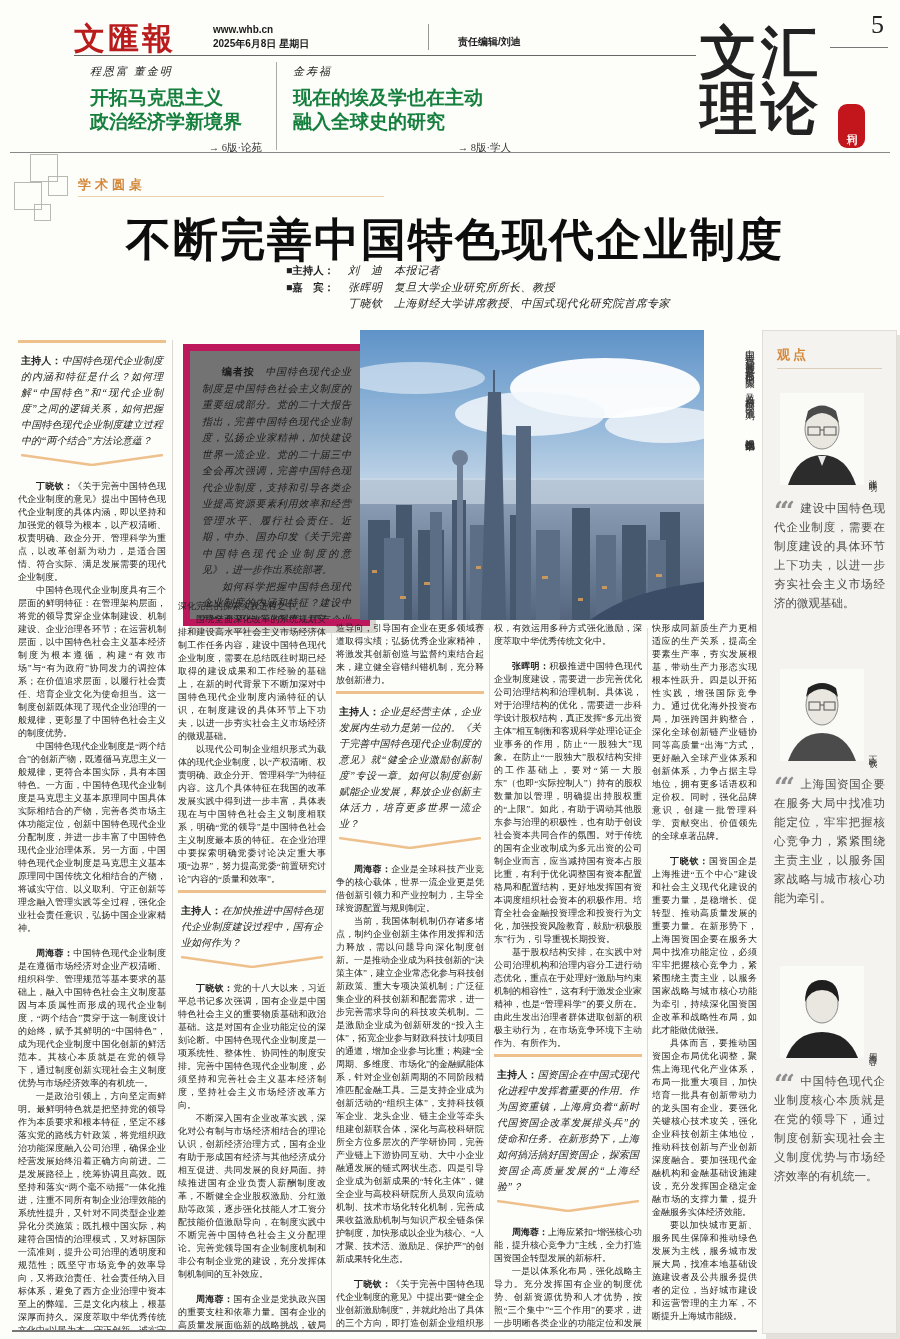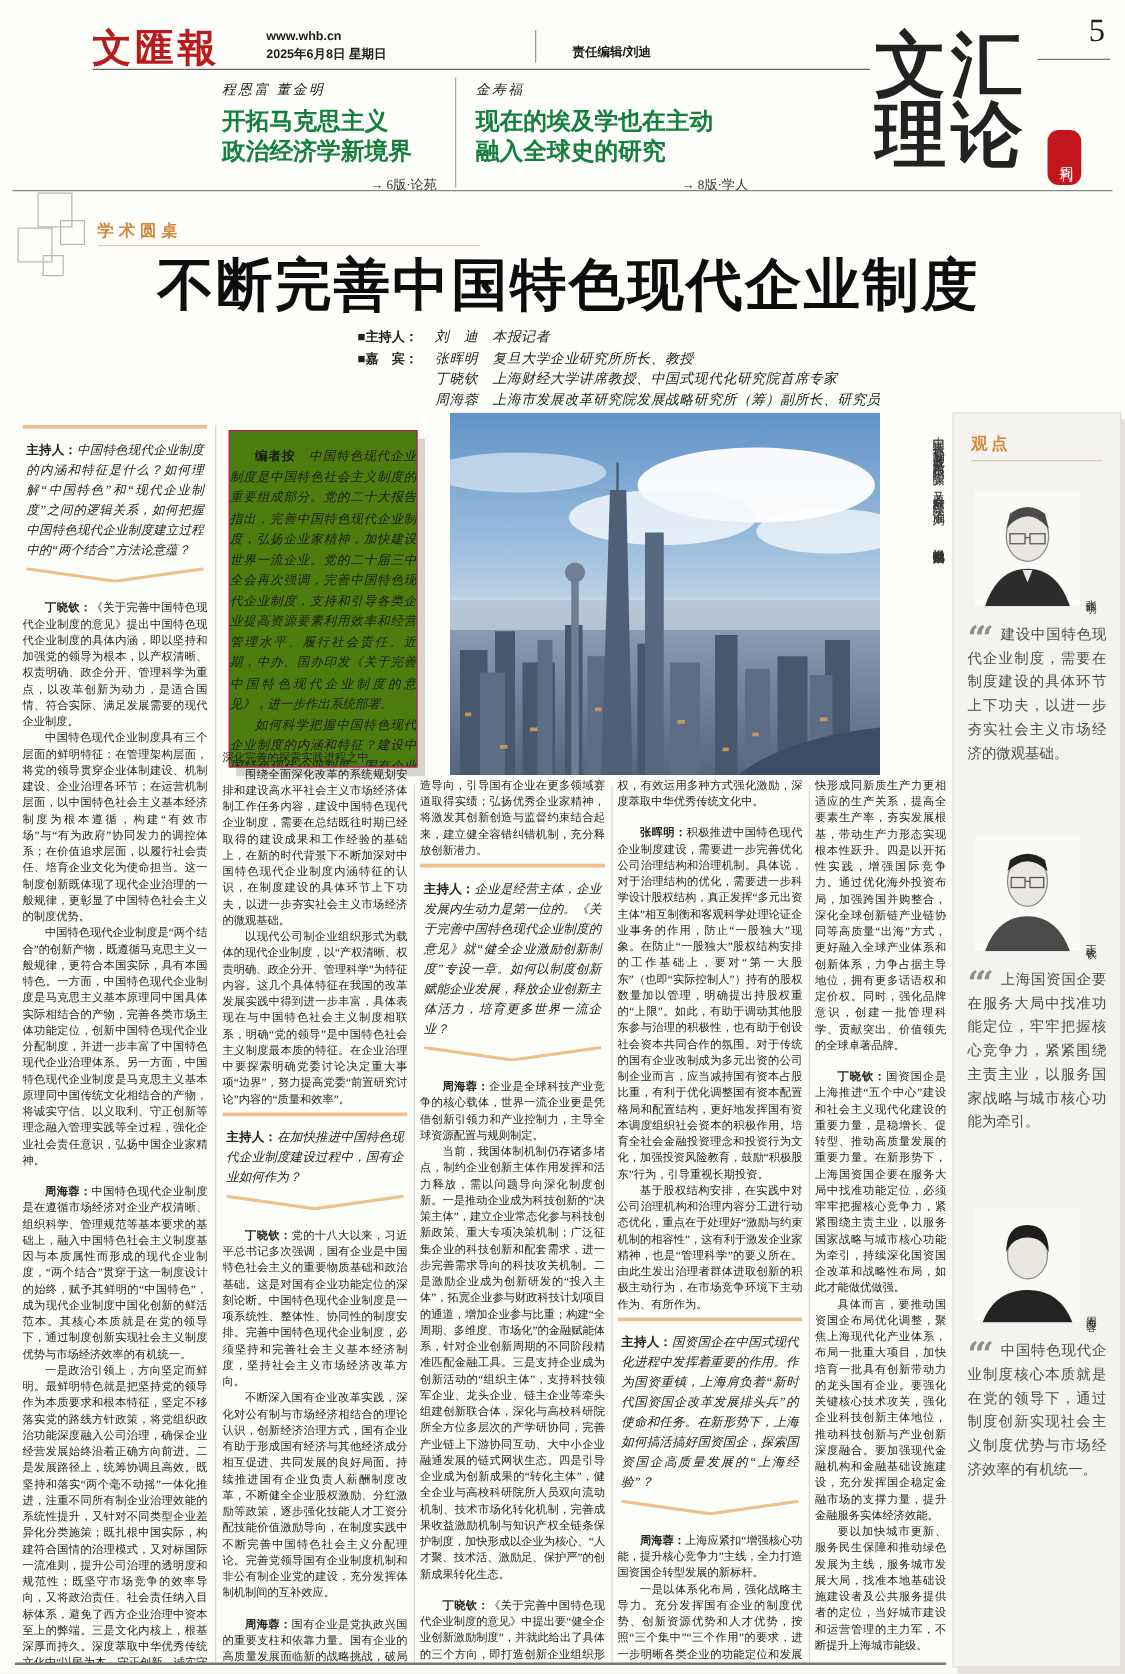--- a/index.html
+++ b/index.html
@@ -20,21 +20,21 @@
   
   .section-logo{position:absolute;left:700px;top:24px;width:170px;height:126px;}
   .sl-line{font-size:57px;line-height:56px;font-weight:900;letter-spacing:4px;color:#222;
            font-family:"Liberation Sans","DejaVu Sans",sans-serif;}
   .weekly-seal{position:absolute;left:138px;top:80px;width:27px;height:44px;background:#c3161c;
                border-radius:9px;color:#fff;writing-mode:vertical-rl;text-align:center;
                font-size:11px;line-height:27px;letter-spacing:1px;
                font-family:"Liberation Sans","DejaVu Sans",sans-serif;}
 
   
-  .teasers{position:absolute;left:88px;top:62px;width:612px;height:88px;display:flex;justify-content:center;}
+  .teasers{position:absolute;left:88px;top:62px;width:612px;height:88px;display:flex;}
   .teaser{padding:2px 14px 0 2px;}
   .t1{width:172px;} .t2{width:186px;border-left:1px solid #aaa;padding-left:16px;}
   .t3{width:218px;border-left:1px solid #aaa;padding-left:16px;}
   .teaser-authors{font-size:11px;letter-spacing:2px;color:#222;font-style:italic;}
   .teaser-title{margin-top:7px;font-size:19px;font-weight:bold;line-height:24px;color:#15803d;}
   .teaser-ref{margin-top:7px;text-align:right;font-size:10.5px;color:#333;}
   .rule2{position:absolute;left:10px;top:152px;width:880px;border-top:1px solid #888;}
 
   
   .deco{position:absolute;border:1px solid #b9b9b4;background:transparent;}
@@ -49,22 +49,22 @@
   .kicker-line{position:absolute;left:78px;top:196px;width:306px;border-top:1px solid #e9d2a9;}
   .headline{position:absolute;left:60px;right:50px;top:198px;text-align:center;font-size:45px;
             font-weight:900;letter-spacing:2px;color:#0d0d0d;}
   .hosts{position:absolute;left:286px;top:262px;font-size:11px;line-height:16.5px;color:#222;}
   .host-row{display:flex;}
   .host-label{width:62px;font-weight:bold;font-family:"Liberation Sans","DejaVu Sans",sans-serif;
               font-size:10.5px;}
   .host-val{font-style:italic;letter-spacing:0.5px;text-align:right;}
 
   
-  .ednote{position:absolute;left:183px;top:344px;width:149px;height:242px;background:#4d7c0f;
-          border:1px solid #be185d;box-shadow:6px 7px 0 #d8d5cf;padding:13px 0;
+  .ednote{position:absolute;left:183px;top:344px;width:149px;height:242px;background:#737373;
+          border:7px solid #be185d;box-shadow:6px 7px 0 #d8d5cf;padding:13px 12px;
           font-size:10px;line-height:16.5px;font-style:italic;text-align:justify;overflow:hidden;}
   .ednote p{margin:0;text-indent:2em;}
   .ednote .ed-label{font-style:normal;font-weight:bold;font-family:"Liberation Sans",sans-serif;}
 
   
   .photo{position:absolute;left:360px;top:330px;width:344px;height:290px;overflow:hidden;}
   .caption{position:absolute;left:707px;top:342px;width:52px;height:278px;writing-mode:vertical-rl;
            font-size:9.5px;line-height:18px;letter-spacing:2px;color:#333;}
   .caption .credit{font-weight:bold;margin-top:10px;letter-spacing:1px;}
 
@@ -153,38 +153,37 @@
   </div>
   <div class="rule2"></div>
 
   <div class="deco d1"></div>
   <div class="deco d2"></div>
   <div class="deco d3"></div>
   <div class="deco d4"></div>
 
   <div class="kicker sans">学术圆桌</div>
   <div class="kicker-line"></div>
-  <h1 class="headline sans" style="margin:0">不断完善中国特色现代企业制度</h1>
+  <h1 class="headline sans" style="margin:12px">不断完善中国特色现代企业制度</h1>
 
   <div class="hosts">
     <div class="host-row">
       <span class="host-label">■主持人：</span>
       <span class="host-val">刘　迪　本报记者</span>
     </div>
     <div class="host-row">
       <span class="host-label">■嘉　宾：</span>
       <span class="host-val">张晖明　复旦大学企业研究所所长、教授</span>
     </div>
     <div class="host-row">
       <span class="host-label"></span>
       <span class="host-val">丁晓钦　上海财经大学讲席教授、中国式现代化研究院首席专家</span>
     </div>
     <div class="host-row">
       <span class="host-label"></span>
-      <span class="host-val">周海蓉　上海市发展改革研究院发展战略研究所（筹）副所长、研究员</span>
     </div>
   </div>
 
   <div class="ednote">
     <p><span class="ed-label">编者按</span>　<span>中国特色现代企业制度是中国特色社会主义制度的重要组成部分。党的二十大报告指出，完善中国特色现代企业制度，弘扬企业家精神，加快建设世界一流企业。党的二十届三中全会再次强调，完善中国特色现代企业制度，支持和引导各类企业提高资源要素利用效率和经营管理水平、履行社会责任。近期，中办、国办印发《关于完善中国特色现代企业制度的意见》，进一步作出系统部署。</span></p>
     <p>如何科学把握中国特色现代企业制度的内涵和特征？建设中国特色现代企业制度，国有企业如何作为？如何以制度创新赋能企业发展，培育更多世界一流企业？本报约请三位专家研讨交流。</p>
   </div>
 
   <div class="photo">
     <svg width="344" height="290" viewBox="0 0 344 290">

